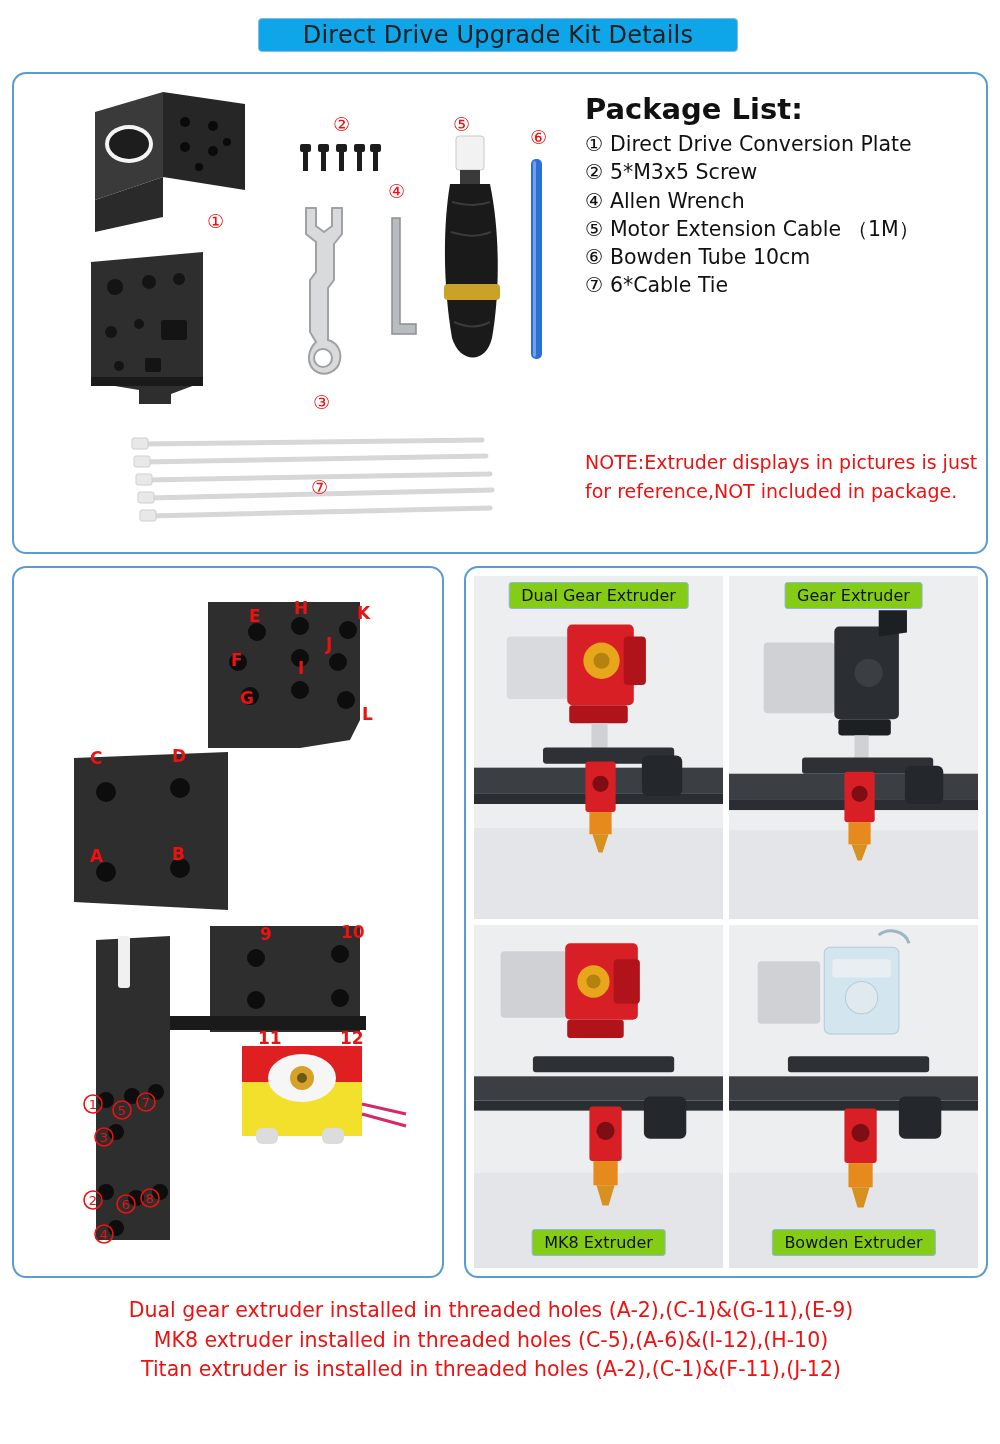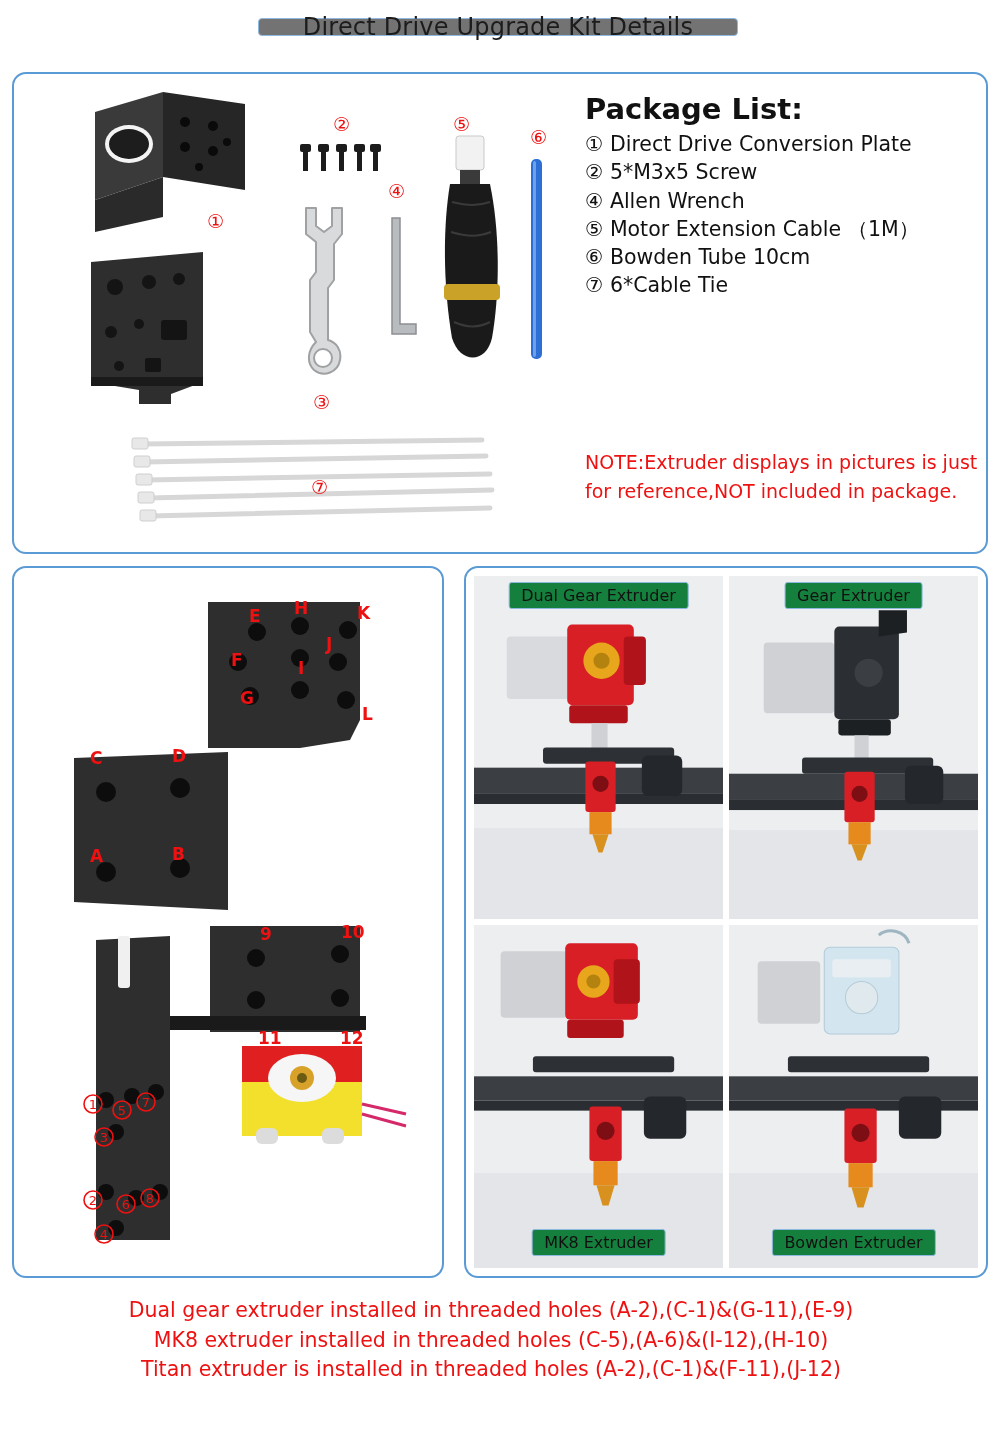--- a/index.html
+++ b/index.html
@@ -11,22 +11,22 @@
     width: 1000px; height: 1444px;
     position: relative;
     font-family: "DejaVu Sans", sans-serif;
     overflow: hidden;
   }
 
   
   .title-bar {
     position: absolute;
     left: 258px; top: 18px;
-    width: 480px; height: 18px;
-    background: #737373;
+    width: 480px; height: 34px;
+    background: #0ea5e9;
     border: 1px solid #8fb8e0;
     border-radius: 4px;
     display: flex; align-items: center; justify-content: center;
   }
   .title-bar span {
     font-size: 24px; color: #1c1c1c; letter-spacing: .2px;
   }
 
   
   .panel {
@@ -90,21 +90,21 @@
   }
   .photo-cell {
     position: relative;
     background: #f2f3f5;
     overflow: hidden;
   }
   .photo-caption {
     position: absolute;
     left: 50%;
     transform: translateX(-50%);
-    background: #15803d;
+    background: #84cc16;
     border: 1px solid #8fb8e0;
     border-radius: 3px;
     padding: 3px 12px;
     font-size: 16px;
     color: #111;
     white-space: nowrap;
     z-index: 5;
   }
   .cap-top { top: 6px; }
   .cap-bottom { bottom: 12px; }

